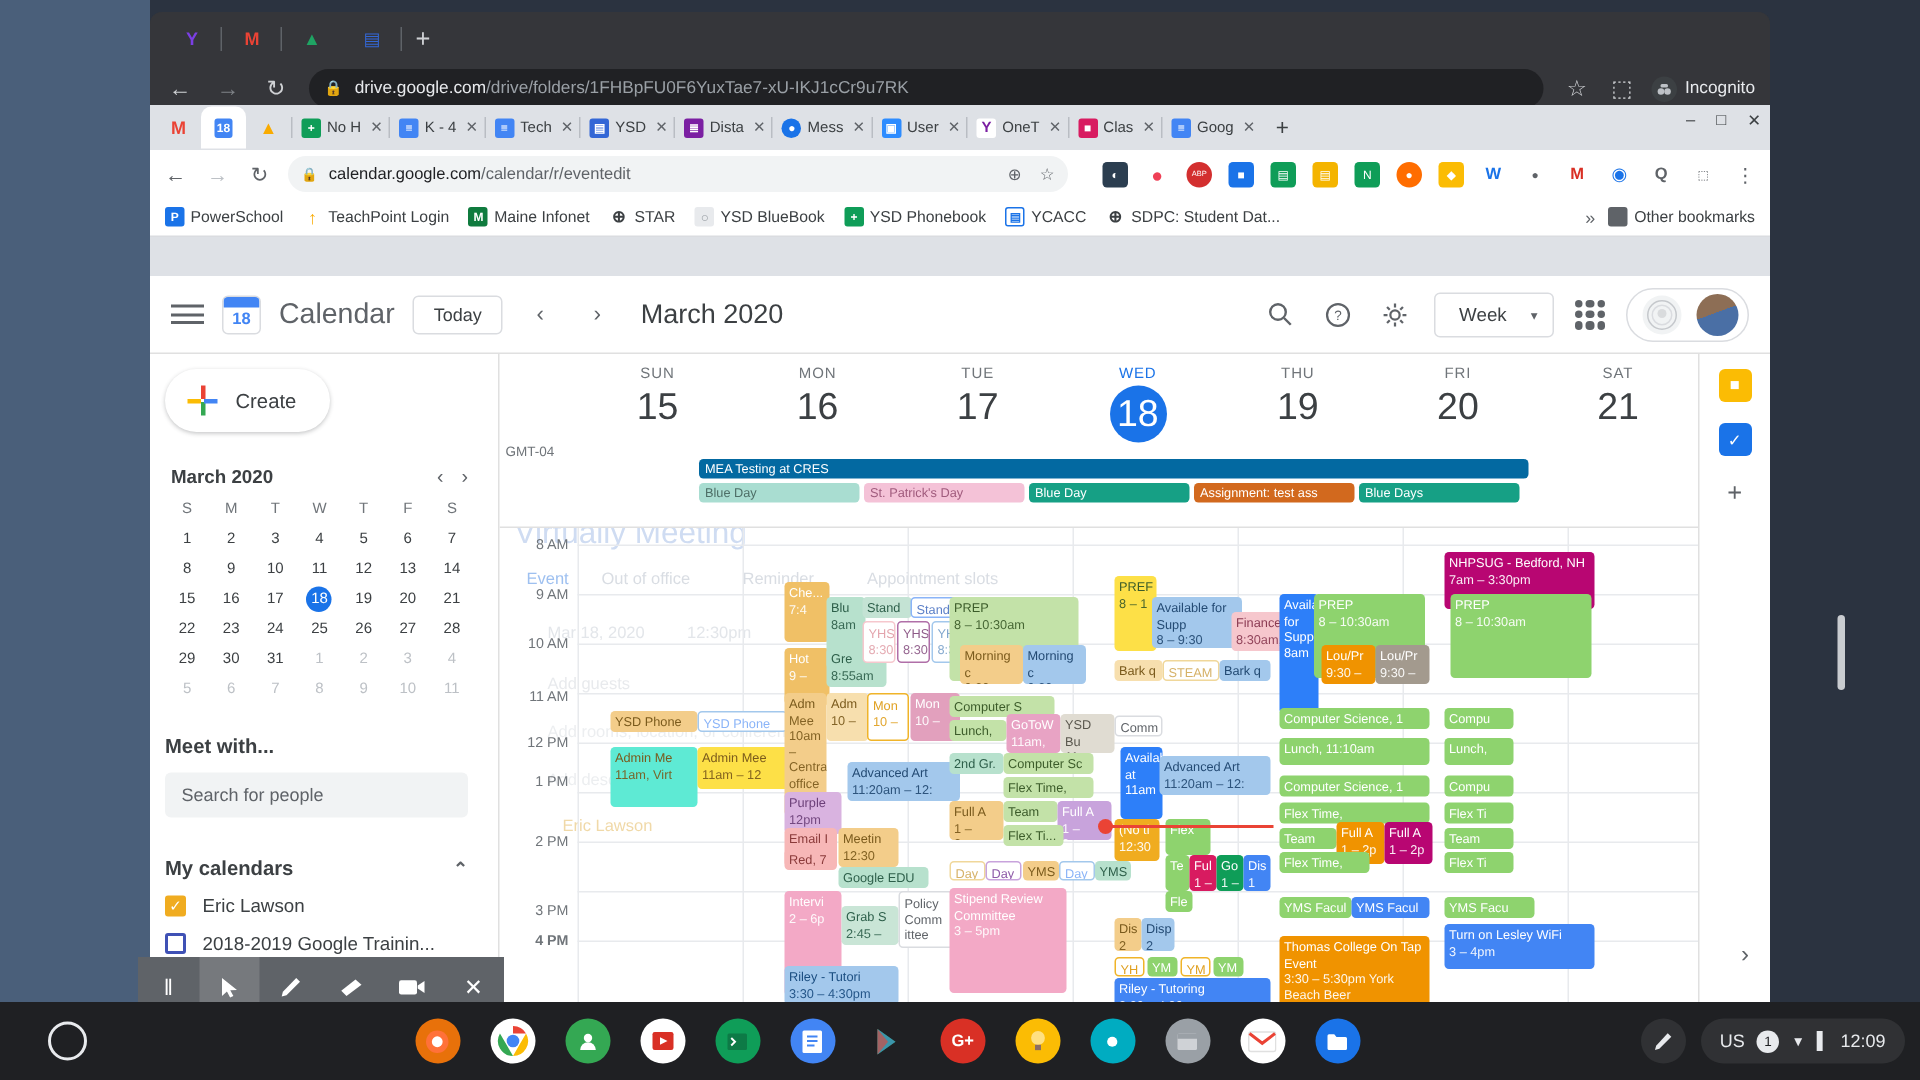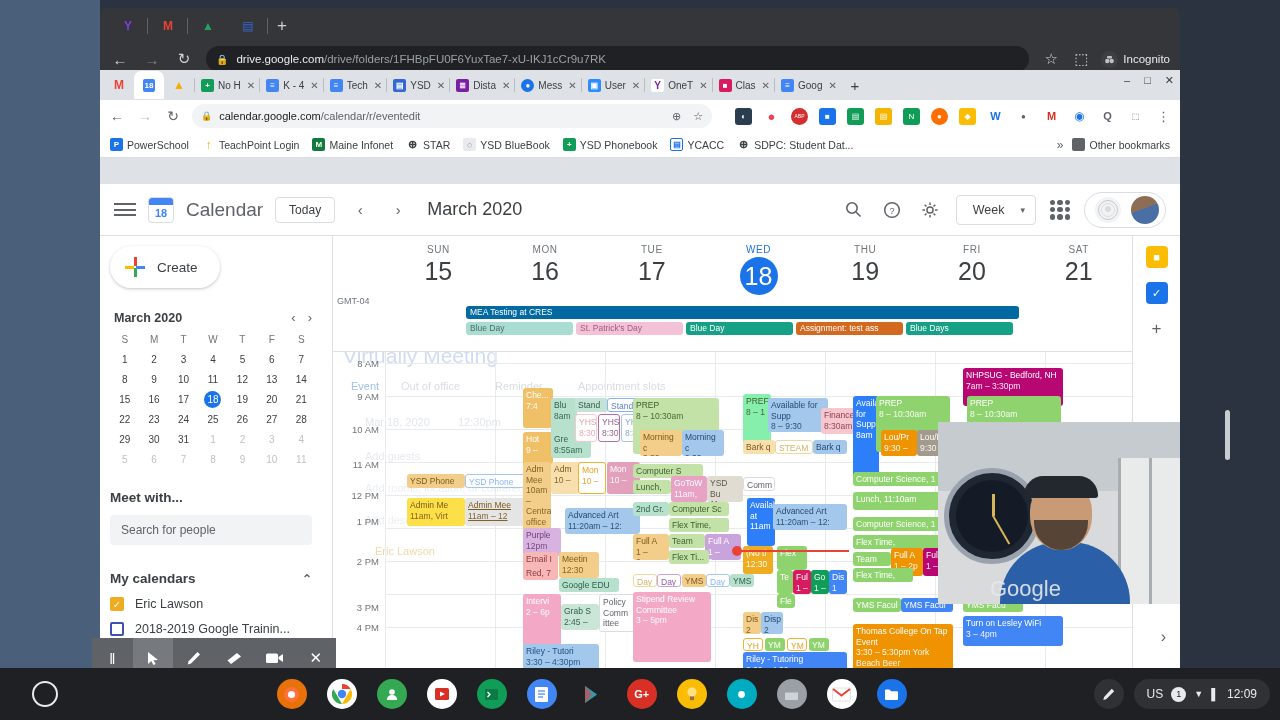--- a/index.html
+++ b/index.html
@@ -612,21 +612,21 @@
               <div class="hourlbl" style="top: 107px;">11 AM</div>
               <div class="hourline" style="top: 143px;"></div>
               <div class="hourlbl" style="top: 138px;">12 PM</div>
               <div class="hourline" style="top: 176px;"></div>
               <div class="hourlbl" style="top: 164px;">1 PM</div>
               <div class="hourline" style="top: 209px;"></div>
               <div class="hourlbl" style="top: 204px;">2 PM</div>
               <div class="hourline" style="top: 242px;"></div>
               <div class="hourlbl" style="top: 250px;">3 PM</div>
               <div class="hourline" style="top: 275px;"></div>
-              <div class="hourlbl" style="top: 270px;">4 PM</div>
+              <div class="hourlbl" style="top: 270px; font-weight: bold;">4 PM</div>
               <div class="daysep" style="left: 52px;"></div>
               <div class="daysep" style="left: 162px;"></div>
               <div class="daysep" style="left: 272px;"></div>
               <div class="daysep" style="left: 382px;"></div>
               <div class="daysep" style="left: 492px;"></div>
               <div class="daysep" style="left: 602px;"></div>
               <div class="daysep" style="left: 712px;"></div>
               <div class="ev" style="left: 190px; top: 36px; width: 30px; height: 40px; background: rgb(240, 192, 102); color: rgb(255, 255, 255);">
                 <div>Che...</div>
                 <div style="opacity: 0.92;">7:4</div>
@@ -660,25 +660,25 @@
               <div class="ev outl" style="left: 288px; top: 62px; width: 22px; height: 28px; border-color: rgb(163, 200, 236); color: rgb(127, 165, 204);">
                 <div>YHS</div>
                 <div style="opacity: 0.92;">8:30</div>
               </div>
               <div class="ev" style="left: 74px; top: 122px; width: 58px; height: 14px; background: rgb(243, 205, 138); color: rgb(122, 90, 28);">
                 <div>YSD Phone</div>
               </div>
               <div class="ev outl" style="left: 132px; top: 122px; width: 60px; height: 14px; border-color: rgb(163, 200, 236); color: rgb(138, 180, 248);">
                 <div>YSD Phone</div>
               </div>
-              <div class="ev" style="left: 74px; top: 146px; width: 58px; height: 28px; background: #fde047; color: rgb(122, 90, 28);">
+              <div class="ev" style="left: 74px; top: 146px; width: 58px; height: 40px; background: #5eead4; color: rgb(122, 90, 28);">
                 <div>Admin Me</div>
                 <div style="opacity: 0.92;">11am, Virt</div>
               </div>
-              <div class="ev" style="left: 132px; top: 146px; width: 62px; height: 28px; background: #e5e5e5; color: rgb(122, 90, 28); text-decoration: underline;">
+              <div class="ev" style="left: 132px; top: 146px; width: 62px; height: 28px; background: #fde047; color: rgb(122, 90, 28);">
                 <div>Admin Mee</div>
                 <div style="opacity: 0.92;">11am – 12</div>
               </div>
               <div class="ev" style="left: 190px; top: 110px; width: 28px; height: 82px; background: rgb(243, 205, 138); color: rgb(122, 90, 28);">
                 <div>Adm</div>
                 <div style="opacity: 0.92;">Mee 10am – Central office</div>
               </div>
               <div class="ev" style="left: 218px; top: 110px; width: 28px; height: 32px; background: rgb(247, 223, 174); color: rgb(122, 90, 28);">
                 <div>Adm</div>
                 <div style="opacity: 0.92;">10 –</div>
@@ -790,21 +790,21 @@
               <div class="ev outl" style="left: 373px; top: 222px; width: 24px; height: 13px; border-color: rgb(163, 200, 236); color: rgb(138, 180, 248);">
                 <div>Day</div>
               </div>
               <div class="ev" style="left: 397px; top: 222px; width: 24px; height: 13px; background: rgb(183, 225, 205); color: rgb(45, 95, 74);">
                 <div>YMS</div>
               </div>
               <div class="ev" style="left: 300px; top: 240px; width: 78px; height: 70px; background: rgb(243, 169, 198); color: rgb(255, 255, 255);">
                 <div>Stipend Review Committee</div>
                 <div style="opacity: 0.92;">3 – 5pm</div>
               </div>
-              <div class="ev" style="left: 410px; top: 42px; width: 28px; height: 50px; background: #86efac; color: rgb(60, 92, 42);">
+              <div class="ev" style="left: 410px; top: 32px; width: 28px; height: 50px; background: #fde047; color: rgb(60, 92, 42);">
                 <div>PREF</div>
                 <div style="opacity: 0.92;">8 – 1</div>
               </div>
               <div class="ev" style="left: 435px; top: 46px; width: 60px; height: 34px; background: rgb(163, 200, 236); color: rgb(35, 74, 115);">
                 <div>Available for Supp</div>
                 <div style="opacity: 0.92;">8 – 9:30</div>
               </div>
               <div class="ev" style="left: 488px; top: 56px; width: 38px; height: 26px; background: rgb(246, 199, 205); color: rgb(138, 58, 82);">
                 <div>Finance</div>
                 <div style="opacity: 0.92;">8:30am,</div>
@@ -998,38 +998,20 @@
     </div>
     <div class="cb">
       <svg width="18" height="12" viewBox="0 0 18 12">
           <rect x="0" y="1.5" width="12" height="9.5" rx="1.5" fill="#fff"></rect>
           <path d="M12.5 5 L17 2 L17 10 L12.5 7 Z" fill="#fff"></path>
         </svg>
     </div>
     <div class="cb">✕</div>
   </div>
 
-  <div class="pip">
-    <div class="wall"></div>
-    <div class="win">
-        <i></i>
-      </div>
-    <div class="clock">
-        <div class="face"></div>
-        <div class="h"></div>
-        <div class="m"></div>
-      </div>
-    <div class="person">
-      <div class="torso"></div>
-      <div class="head"></div>
-      <div class="beard"></div>
-      <div class="cap"></div>
-    </div>
-    <div class="gtext">Google</div>
-  </div>
 
   <div class="shelf">
     <div class="shelf-left">
         <div class="circ"></div>
       </div>
     <div class="apps">
       <div class="app" style="background:#e8710a">
           <svg width="17" height="17" viewBox="0 0 17 17">
             <circle cx="8.5" cy="8.5" r="7.5" fill="#ff7139"></circle>
             <circle cx="8.5" cy="8.5" r="3.6" fill="#fff"></circle>

